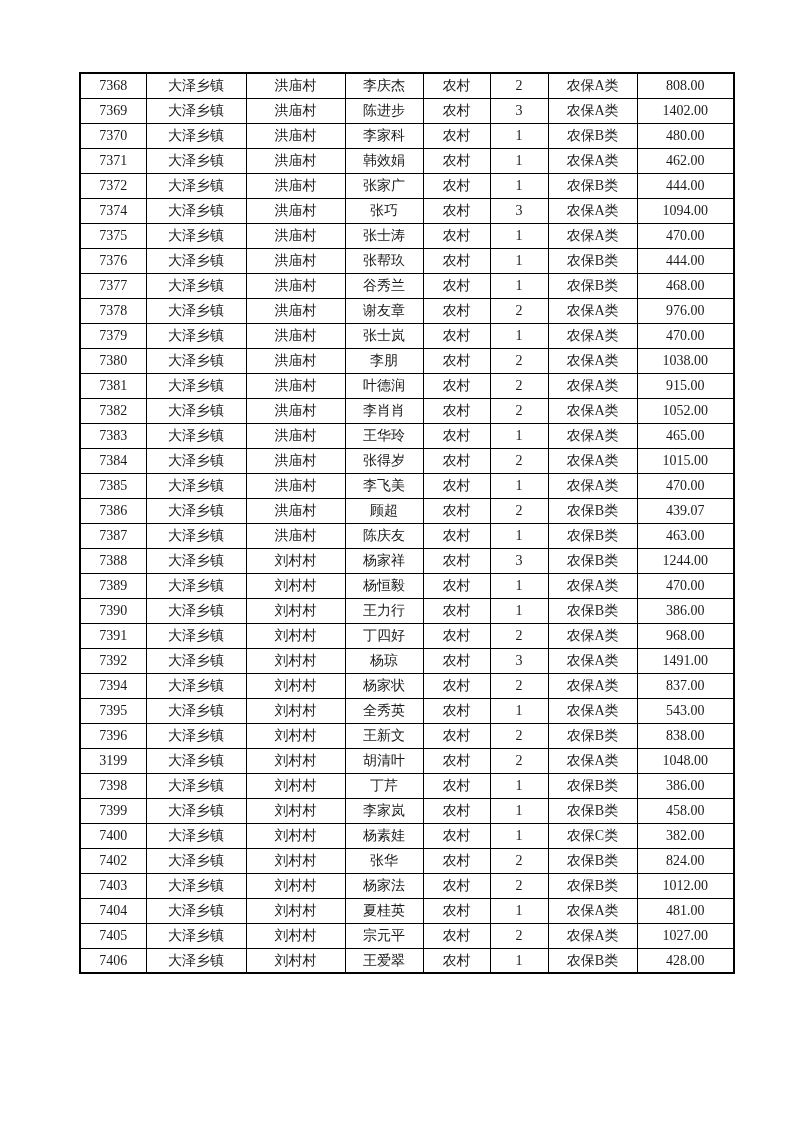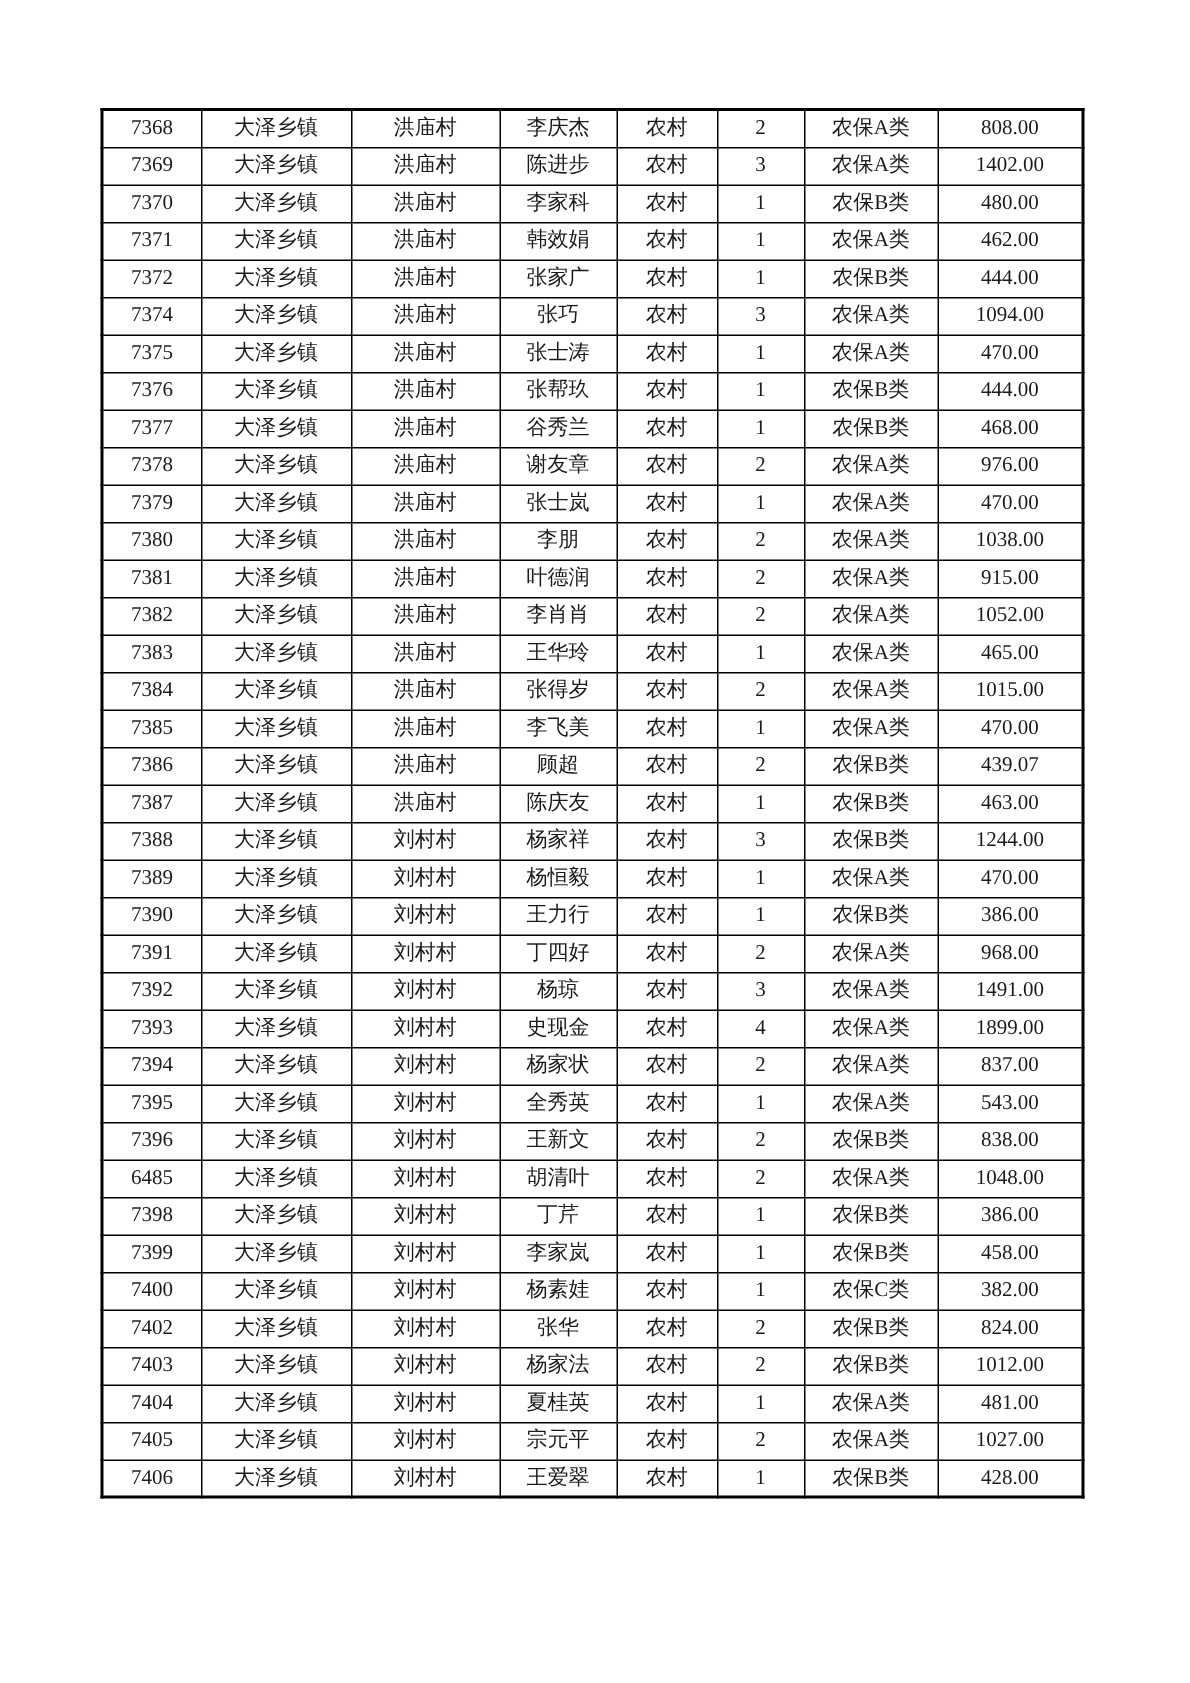--- a/index.html
+++ b/index.html
@@ -8,21 +8,21 @@
   }
   body {
     width: 793px;
     height: 1122px;
     background: #ffffff;
     position: relative;
     font-family: "Liberation Serif", "DejaVu Serif", serif;
   }
   .doc-page {
     position: absolute;
-    left: 0;
+    left: 12px;
     top: 0;
     width: 652px;
     height: 1122px;
     background: #ffffff;
   }
   table.subsidy-table {
     position: absolute;
     left: 67px;
     top: 72px;
     width: 654px;
@@ -297,30 +297,20 @@
           <td>7392</td>
           <td>大泽乡镇</td>
           <td>刘村村</td>
           <td>杨琼</td>
           <td>农村</td>
           <td>3</td>
           <td>农保A类</td>
           <td>1491.00</td>
         </tr>
         <tr>
-          <td>7393</td>
-          <td>大泽乡镇</td>
-          <td>刘村村</td>
-          <td>史现金</td>
-          <td>农村</td>
-          <td>4</td>
-          <td>农保A类</td>
-          <td>1899.00</td>
-        </tr>
-        <tr>
           <td>7394</td>
           <td>大泽乡镇</td>
           <td>刘村村</td>
           <td>杨家状</td>
           <td>农村</td>
           <td>2</td>
           <td>农保A类</td>
           <td>837.00</td>
         </tr>
         <tr>
@@ -337,21 +327,21 @@
           <td>7396</td>
           <td>大泽乡镇</td>
           <td>刘村村</td>
           <td>王新文</td>
           <td>农村</td>
           <td>2</td>
           <td>农保B类</td>
           <td>838.00</td>
         </tr>
         <tr>
-          <td>6485</td>
+          <td>3199</td>
           <td>大泽乡镇</td>
           <td>刘村村</td>
           <td>胡清叶</td>
           <td>农村</td>
           <td>2</td>
           <td>农保A类</td>
           <td>1048.00</td>
         </tr>
         <tr>
           <td>7398</td>

